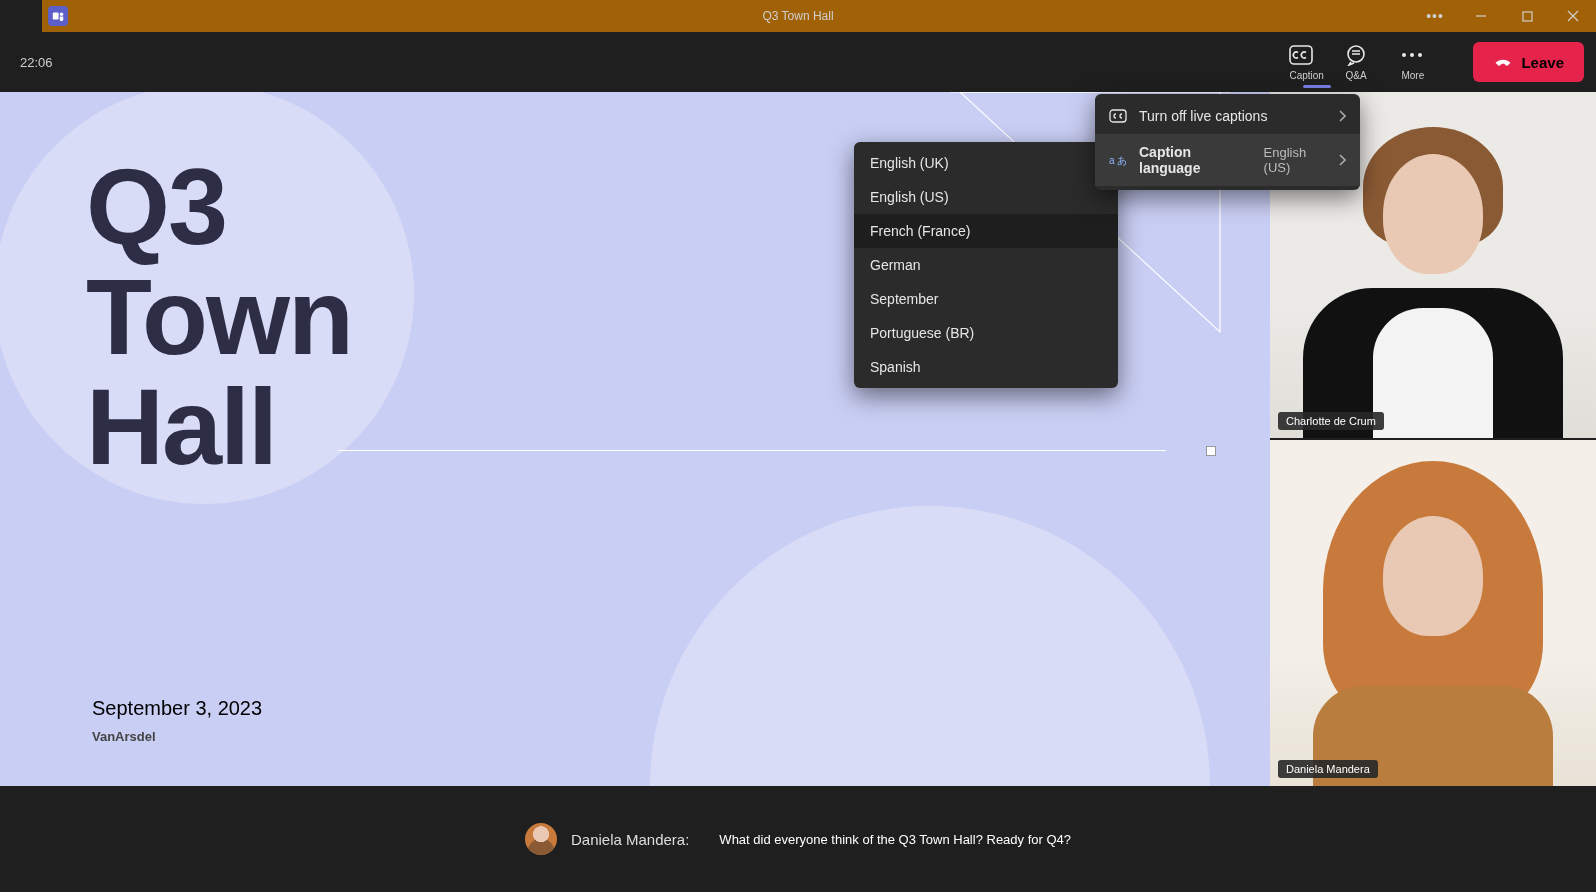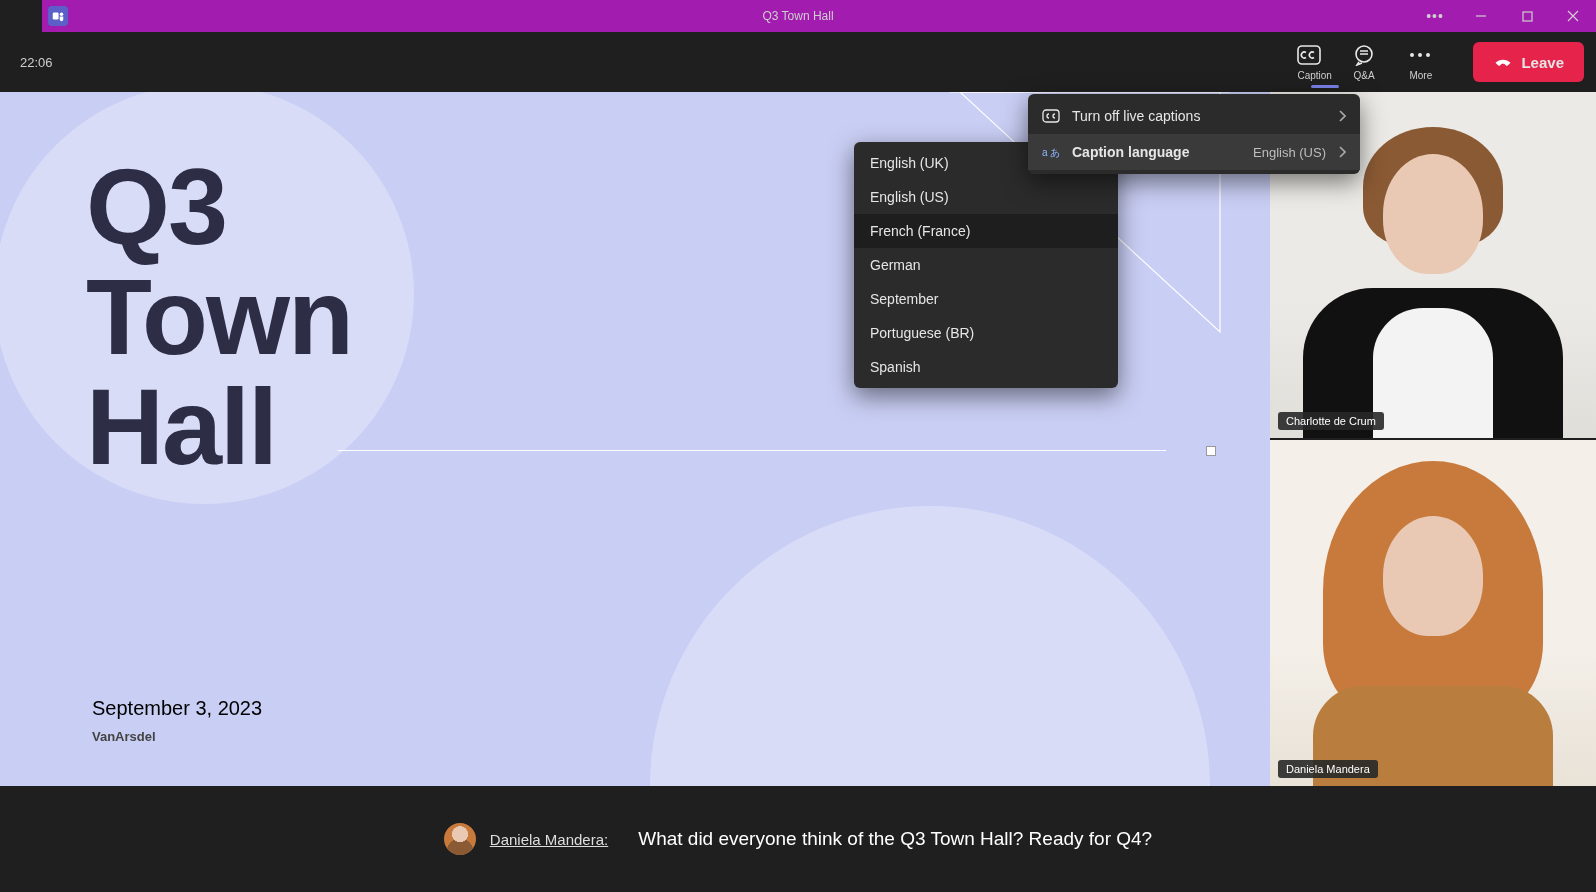--- a/index.html
+++ b/index.html
@@ -1,21 +1,21 @@
 <!DOCTYPE html>
 <html><head>
 <meta charset="utf-8">
 <style>
 * { margin: 0; padding: 0; box-sizing: border-box; font-family: "Segoe UI", -apple-system, sans-serif; }
 html, body { width: 100%; height: 100%; background: #1f1f1f; overflow: hidden; }
 
 
 .titlebar {
   height: 32px; display: flex; align-items: center; justify-content: space-between;
-  background: #a21caf; color: #fff; padding: 0 0 0 6px; margin-left: 42px;
+  background: #a16207; color: #fff; padding: 0 0 0 6px; margin-left: 42px;
 }
 .titlebar .left { display: flex; align-items: center; gap: 6px; }
 .titlebar .app-icon {
   width: 20px; height: 20px; border-radius: 4px; background: #5b5fc7;
   display: flex; align-items: center; justify-content: center;
 }
 .titlebar .app-icon svg { width: 14px; height: 14px; }
 .titlebar .title { position: absolute; left: 50%; transform: translateX(-50%); font-size: 12px; color: #cfcfcf; }
 .titlebar .right { display: flex; }
 .titlebar .right .win-btn {
@@ -32,22 +32,22 @@
 .meeting-toolbar .actions { display: flex; align-items: center; gap: 0; }
 .tool-btn {
   width: 56px; height: 52px; display: flex; flex-direction: column; align-items: flex-start; justify-content: center;
   color: #cfcfcf; font-size: 10px; gap: 4px; position: relative;
 }
 .tool-btn .icon { height: 22px; display: flex; align-items: center; justify-content: center; }
 .tool-btn.active::after {
   content: ""; position: absolute; bottom: 0; left: 14px; right: 14px; height: 3px; background: #7a7fe8; border-radius: 2px;
 }
 .leave-btn {
-  background: #e6234b; color: #e5e5e5; display: flex; align-items: center; gap: 8px;
-  padding: 10px 20px; border-radius: 6px; font-size: 15px; font-weight: 600; margin-left: 8px;
+  background: #e6234b; color: #000000; display: flex; align-items: center; gap: 8px;
+  padding: 10px 20px; border-radius: 6px; font-size: 15px; font-weight: 600; margin-left: 16px;
 }
 
 
 .stage { position: absolute; top: 92px; left: 0; right: 0; bottom: 0; }
 
 
 .presentation {
   position: absolute; top: 0; left: 0; right: 326px; bottom: 106px;
   background: #c9cef4; overflow: hidden;
 }
@@ -86,21 +86,21 @@
   position: absolute; top: 50px; right: 478px; width: 264px; background: #2b2b2b;
   border-radius: 6px; padding: 4px 0; box-shadow: 0 8px 24px rgba(0,0,0,.5); z-index: 20;
 }
 .lang-menu .item {
   padding: 9px 16px; color: #e6e6e6; font-size: 14px;
 }
 .lang-menu .item.hover { background: #1e1e1e; }
 
 
 .caption-menu {
-  position: absolute; top: 2px; right: 236px; width: 332px; background: #2b2b2b;
+  position: absolute; top: 2px; right: 236px; width: 265px; background: #2b2b2b;
   border-radius: 6px; padding: 4px 0; box-shadow: 0 8px 24px rgba(0,0,0,.5); z-index: 21;
 }
 .caption-menu .row {
   display: flex; align-items: center; gap: 12px; padding: 10px 14px; color: #e6e6e6; font-size: 14px;
 }
 .caption-menu .row .grow { flex: 1; }
 .caption-menu .row .sub { color: #bdbdbd; font-size: 13px; }
 .caption-menu .row.sel { background: #3a3a3a; }
 .caption-menu .row .chev { color: #aaa; }
 .caption-menu .row .ic { width: 18px; display: flex; justify-content: center; }
@@ -144,22 +144,22 @@
   position: absolute; left: 0; right: 0; bottom: 0; height: 106px; background: #1f1f1f;
   display: flex; align-items: center; justify-content: center; color: #fff;
 }
 .caption-bar .inner { display: flex; align-items: center; gap: 14px; }
 .caption-bar .avatar {
   width: 32px; height: 32px; border-radius: 50%; background: #c77a3b; position: relative; overflow: hidden;
 }
 .caption-bar .avatar::after {
   content: ""; position: absolute; inset: 0; background: radial-gradient(circle at 50% 35%, #e9c9b3 0 30%, transparent 31%), radial-gradient(circle at 50% 90%, #8a5a34 0 40%, transparent 41%);
 }
-.caption-bar .name { font-size: 15px; color: #ddd; text-decoration: underline; }
-.caption-bar .text { font-size: 19px; font-weight: 500; margin-left: 16px; }
+.caption-bar .name { font-size: 15px; color: #ddd; }
+.caption-bar .text { font-size: 13px; font-weight: 500; margin-left: 16px; }
 
 svg { display: block; }
 </style>
 </head>
 <body>
 
 <div class="titlebar">
   <div class="left">
     <div class="app-icon">
       <svg viewBox="0 0 24 24" fill="#fff">

